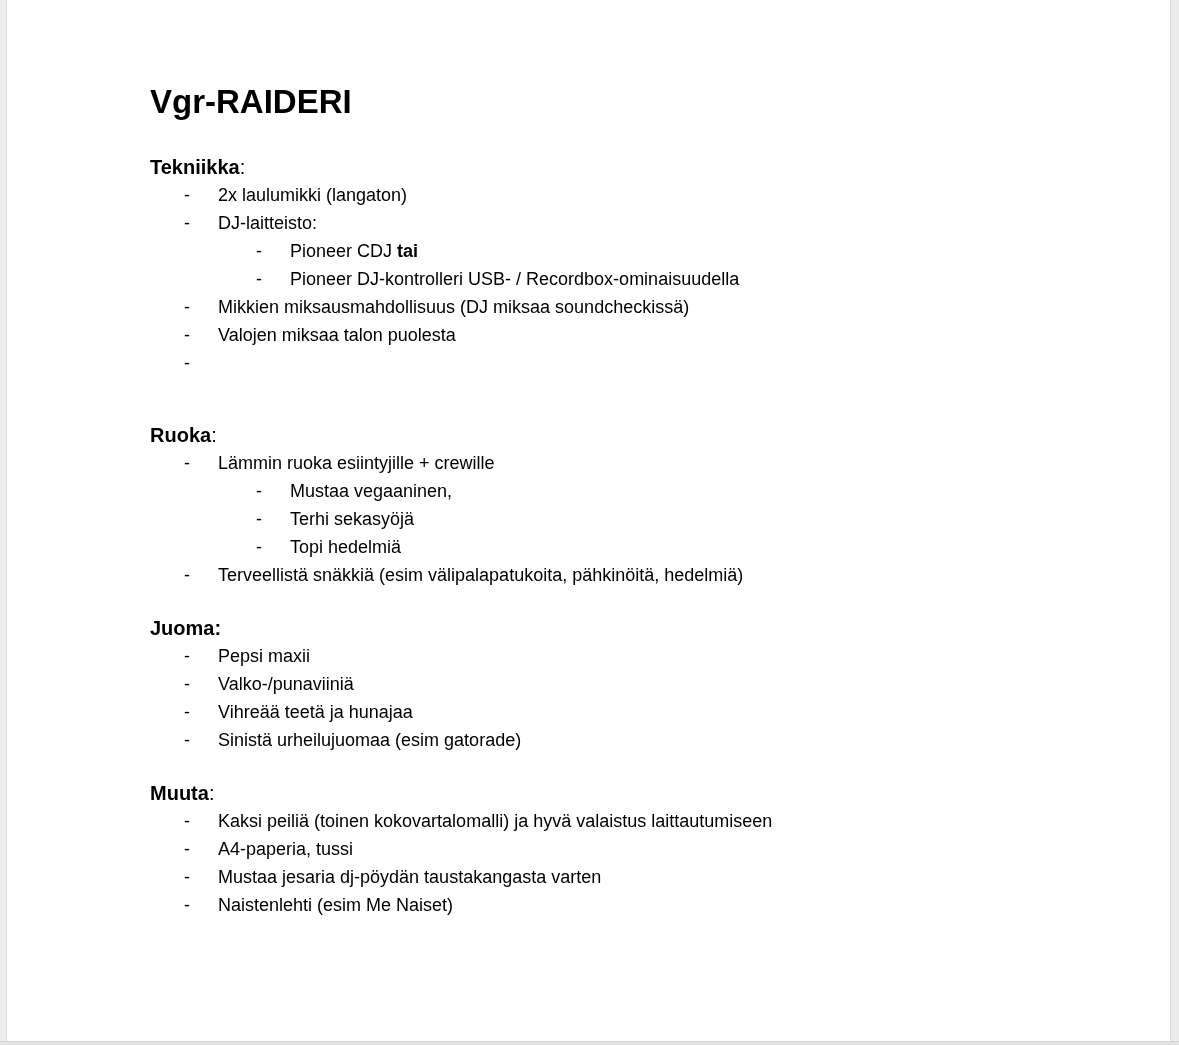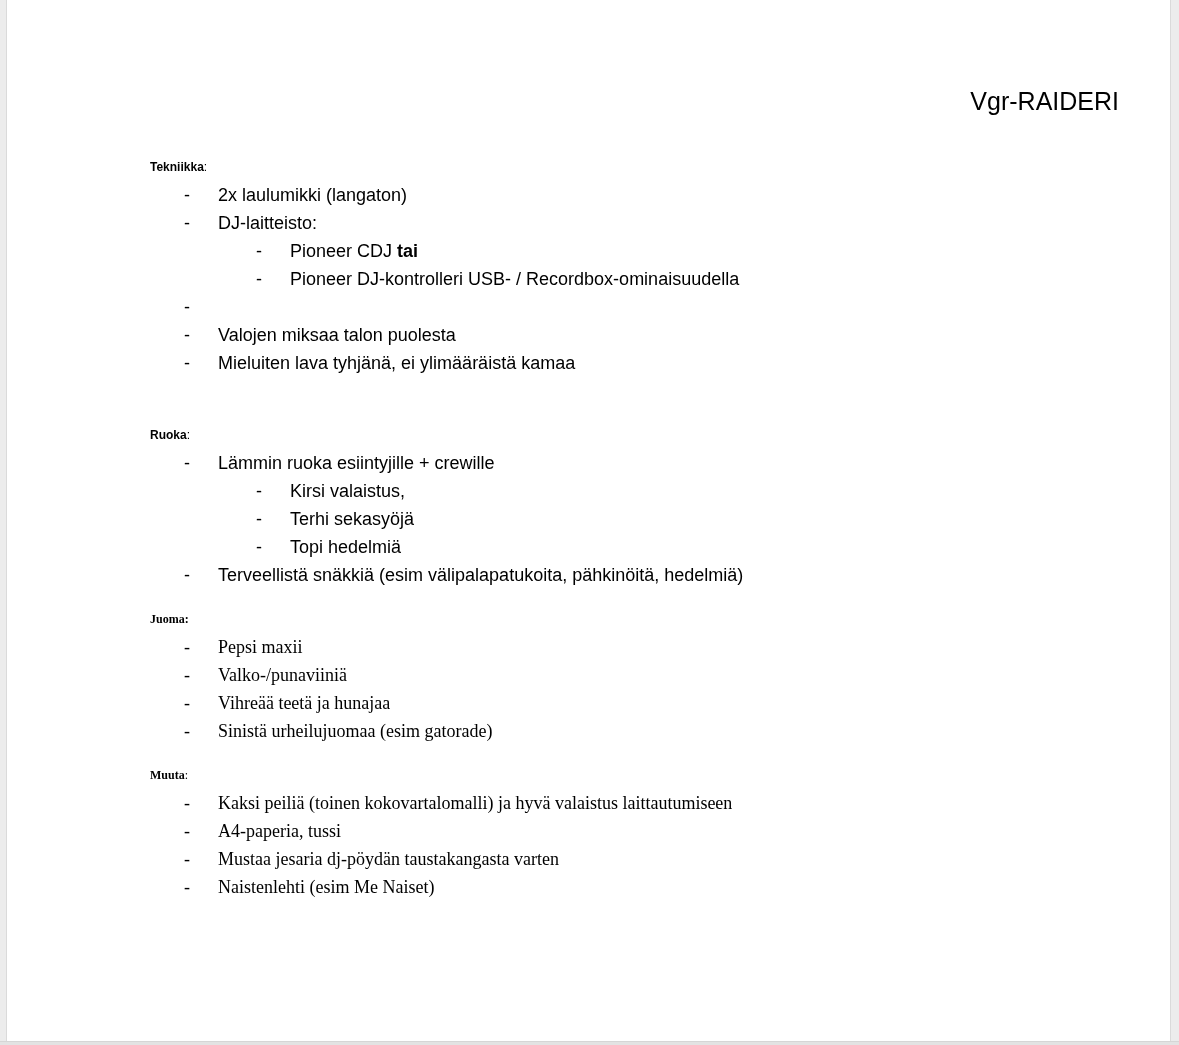--- a/index.html
+++ b/index.html
@@ -24,31 +24,30 @@
   .edge-bottom {
     position: absolute; left: 0; right: 0; bottom: 0; height: 3px;
     background: #e3e3e3; border-top: 1px solid #d6d6d6;
   }
   
   .content {
     position: absolute;
     left: 150px; top: 85px; right: 60px;
   }
   .doc-title {
-    font-size: 25px;
+    font-size: 33px;
     line-height: 33px;
-    font-weight: normal;
+    font-weight: bold;
     margin: 0 0 35px 0;
-    text-align: right;
   }
   .section { margin: 0; }
   .gap-big { margin-top: 44px; }
-  .gap-small { margin-top: 16px; font-family: Liberation Serif, serif; }
+  .gap-small { margin-top: 25px; }
   .heading {
-    font-size: 12px;
+    font-size: 20px;
     line-height: 28px;
   }
   .b { font-weight: bold; }
   .li {
     display: flex;
     font-size: 18px;
     line-height: 28px;
   }
   .l1 { padding-left: 34px; }
   .l2 { padding-left: 106px; }
@@ -80,40 +79,40 @@
         <span class="dash">-</span>
         <span class="t">Pioneer CDJ </span>
         <span class="t b">tai</span>
       </div>
     <div class="li l2">
         <span class="dash">-</span>
         <span class="t">Pioneer DJ-kontrolleri USB- / Recordbox-ominaisuudella</span>
       </div>
     <div class="li l1">
         <span class="dash">-</span>
+        <span class="t">Mikkien miksausmahdollisuus (DJ miksaa soundcheckissä)</span>
       </div>
     <div class="li l1">
         <span class="dash">-</span>
         <span class="t">Valojen miksaa talon puolesta</span>
       </div>
     <div class="li l1">
         <span class="dash">-</span>
-        <span class="t">Mieluiten lava tyhjänä, ei ylimääräistä kamaa</span>
       </div>
   </div>
 
   <div class="section gap-big">
     <div class="heading"><span class="b">Ruoka</span><span>:</span></div>
     <div class="li l1">
         <span class="dash">-</span>
         <span class="t">Lämmin ruoka esiintyjille + crewille</span>
       </div>
     <div class="li l2">
         <span class="dash">-</span>
-        <span class="t">Kirsi valaistus,</span>
+        <span class="t">Mustaa vegaaninen,</span>
       </div>
     <div class="li l2">
         <span class="dash">-</span>
         <span class="t">Terhi sekasyöjä</span>
       </div>
     <div class="li l2">
         <span class="dash">-</span>
         <span class="t">Topi hedelmiä</span>
       </div>
     <div class="li l1">

